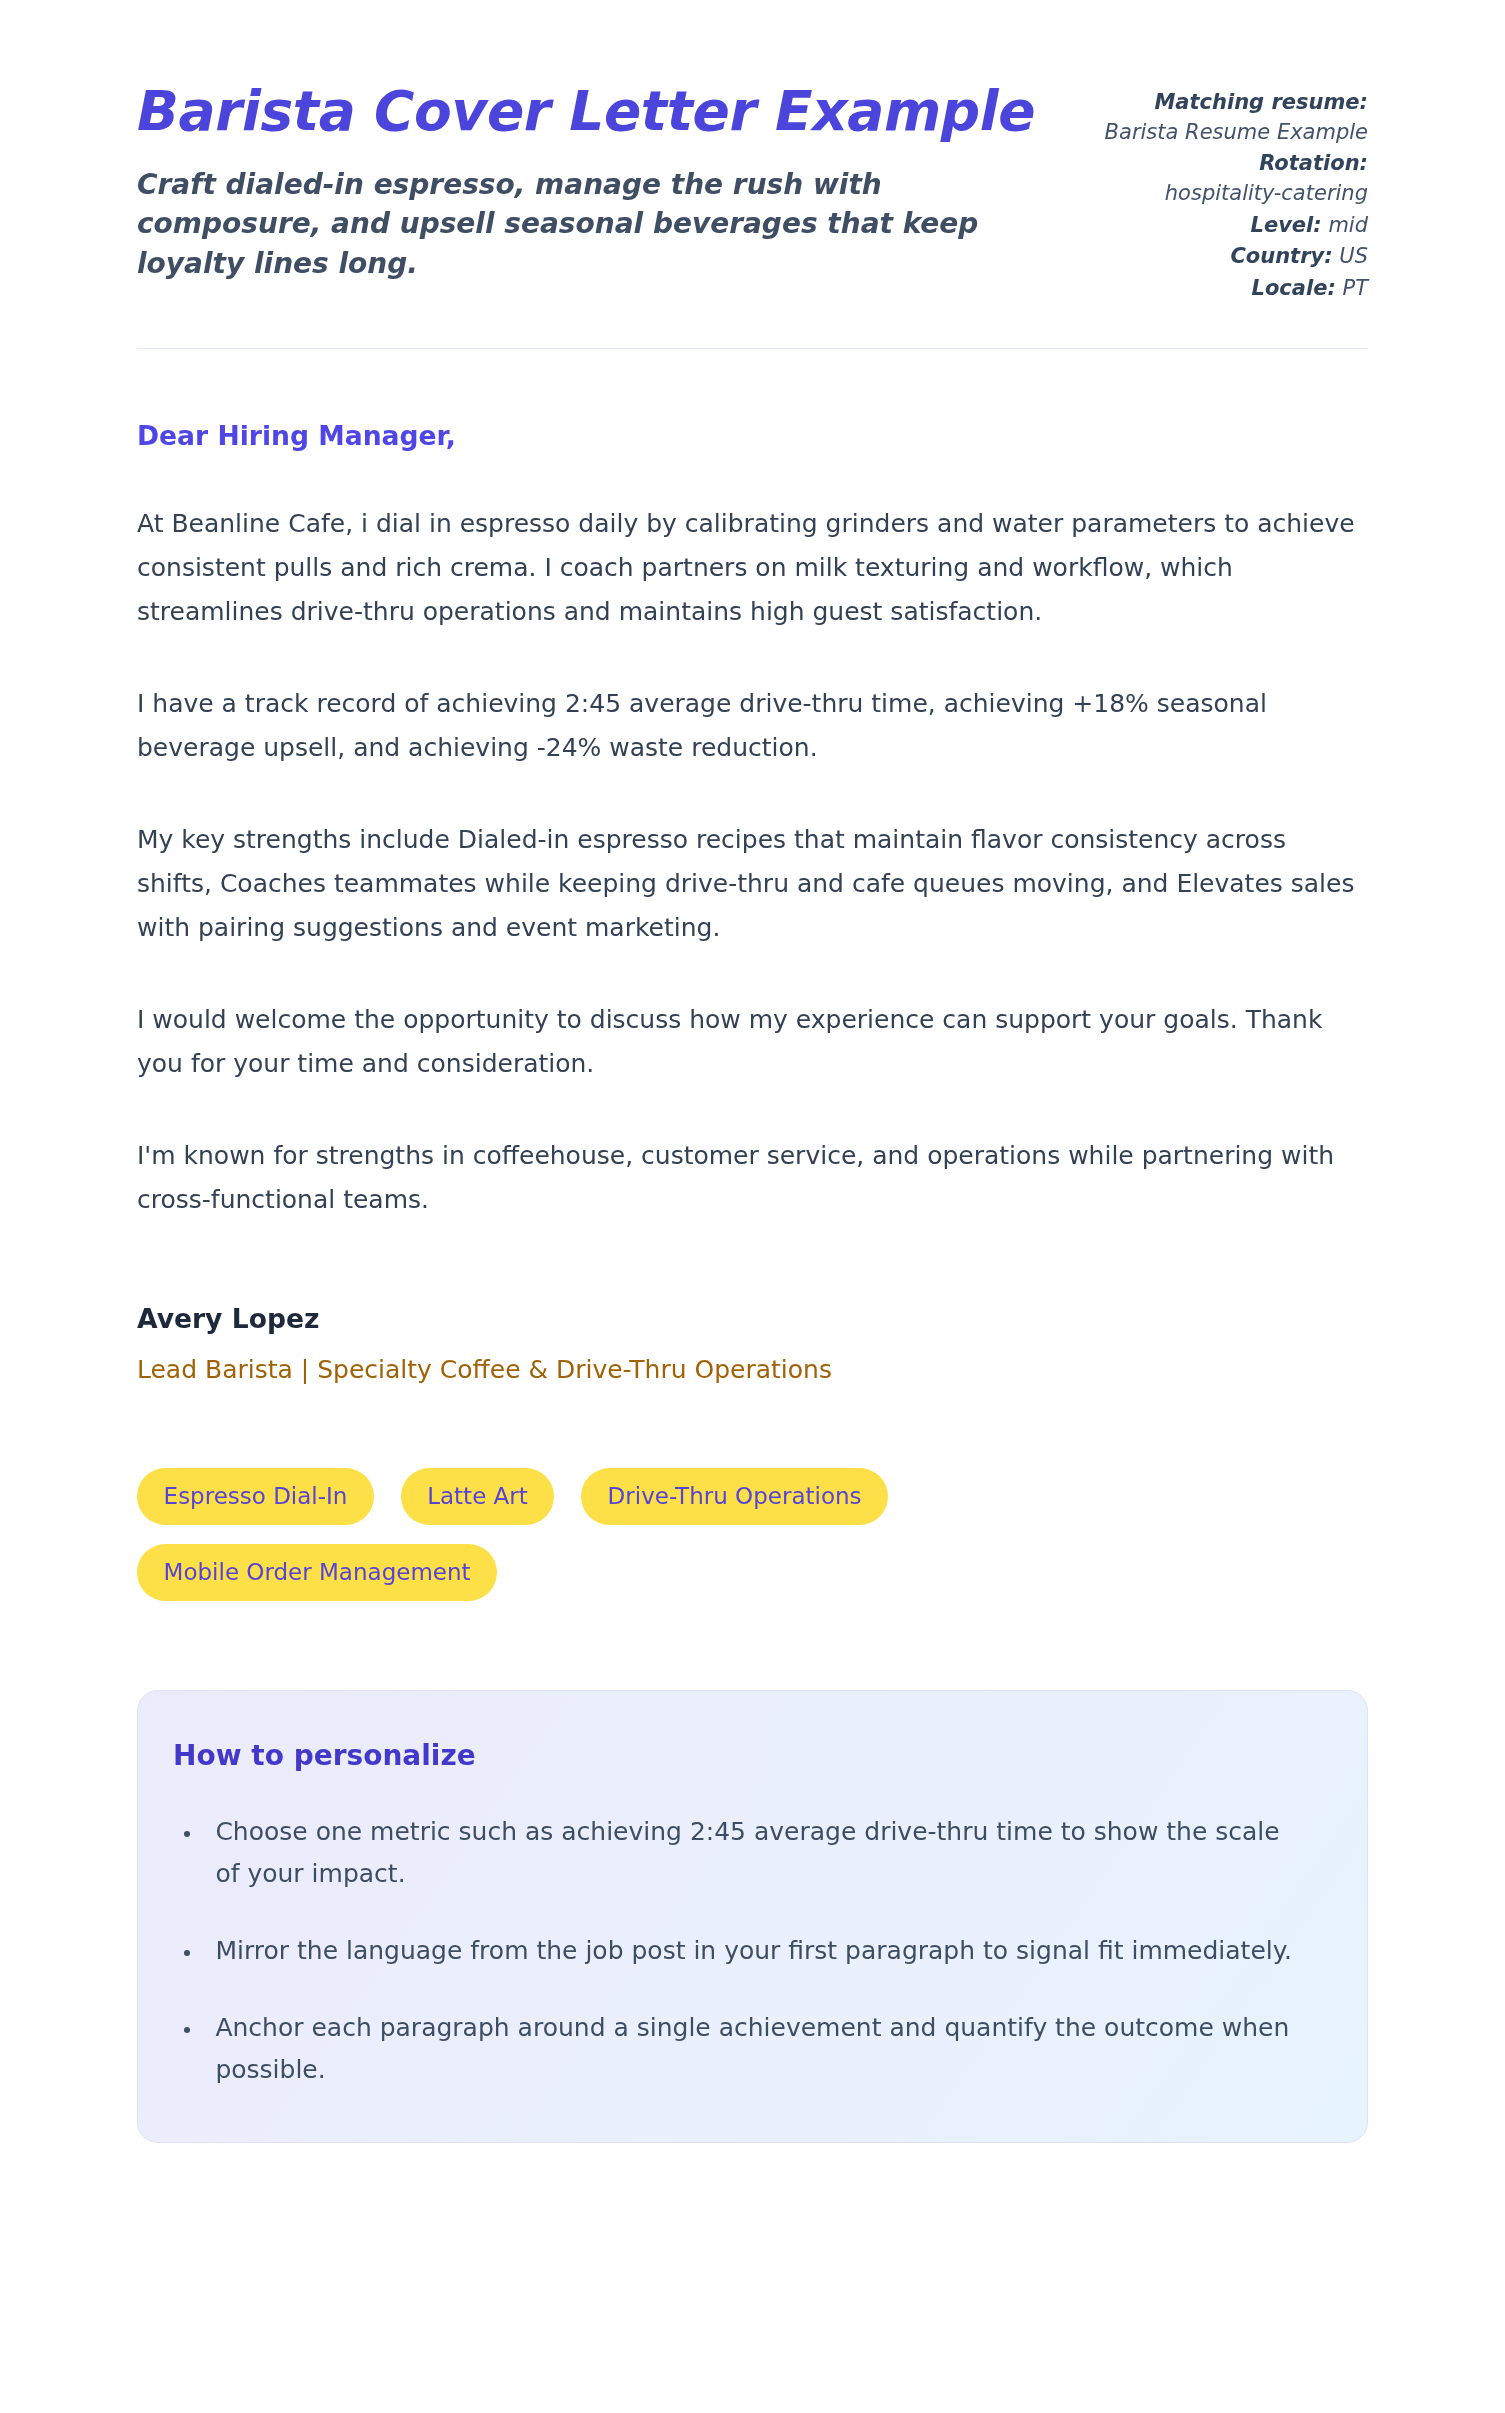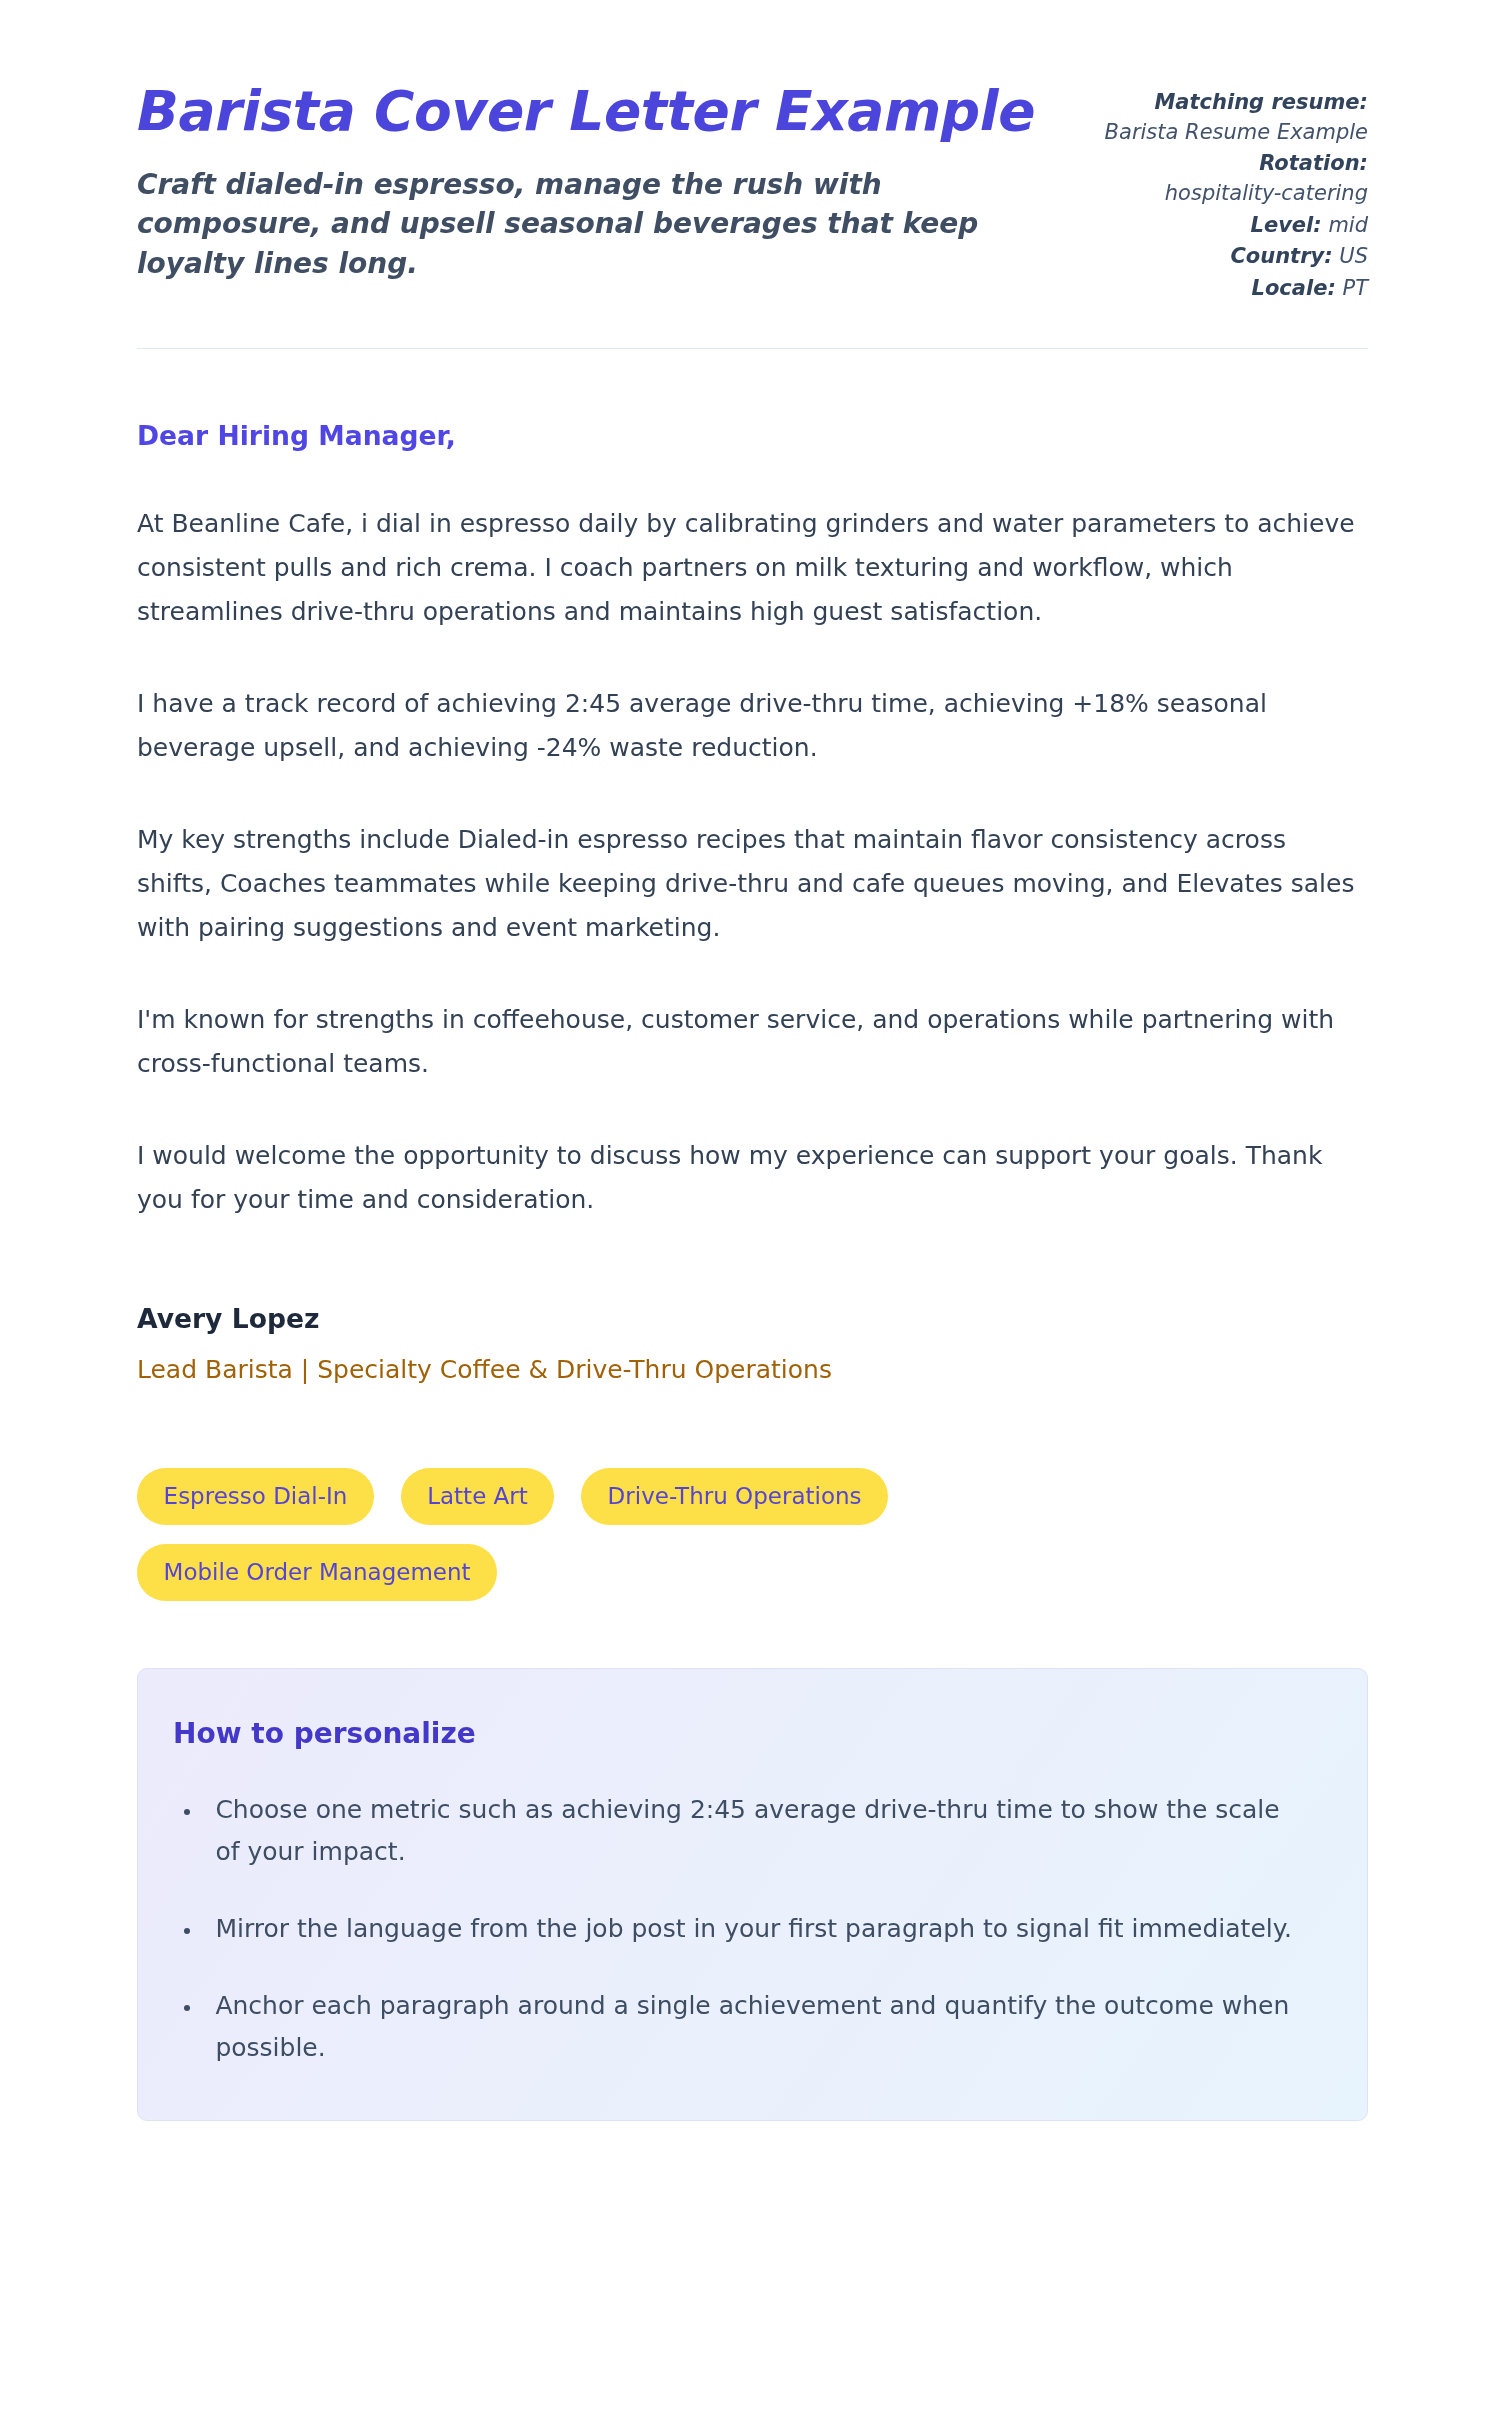--- a/index.html
+++ b/index.html
@@ -98,22 +98,22 @@
     color: #5645d4;
     font-size: 23px;
     line-height: 1;
     padding: 17px 26.6px;
     border-radius: 884px;
     white-space: nowrap;
   }
 
   
   .tipbox {
-    margin-top: 67px;
-    border-radius: 10px;
+    margin-top: 89px;
+    border-radius: 21px;
     background: linear-gradient(125deg, #ecebfb 0%, #eaf0fc 55%, #e7f3fd 100%);
     border: 0.9px solid #dfe2f6;
     padding: 48px 40px 51px 35px;
   }
   .tipbox-title {
     font-size: 28px;
     font-weight: 700;
     color: #4338ca;
   }
   .tipbox ul {
@@ -166,22 +166,22 @@
     </div>
   </div>
 
   <hr class="divider">
 
   <div class="letter">
     <div class="greeting">Dear Hiring Manager,</div>
     <p class="para">At Beanline Cafe, i dial in espresso daily by calibrating grinders and water parameters to achieve consistent pulls and rich crema. I coach partners on milk texturing and workflow, which streamlines drive-thru operations and maintains high guest satisfaction.</p>
     <p class="para">I have a track record of achieving 2:45 average drive-thru time, achieving +18% seasonal beverage upsell, and achieving -24% waste reduction.</p>
     <p class="para">My key strengths include Dialed-in espresso recipes that maintain flavor consistency across shifts, Coaches teammates while keeping drive-thru and cafe queues moving, and Elevates sales with pairing suggestions and event marketing.</p>
+    <p class="para">I would welcome the opportunity to discuss how my experience can support your goals. Thank you for your time and consideration.</p>
     <p class="para">I'm known for strengths in coffeehouse, customer service, and operations while partnering with cross-functional teams.</p>
-    <p class="para">I would welcome the opportunity to discuss how my experience can support your goals. Thank you for your time and consideration.</p>
 
     <div class="signature-name">Avery Lopez</div>
     <div class="signature-role">Lead Barista | Specialty Coffee &amp; Drive-Thru Operations</div>
   </div>
 
   <div class="tags">
     <span class="tag-pill">Espresso Dial-In</span>
     <span class="tag-pill">Latte Art</span>
     <span class="tag-pill">Drive-Thru Operations</span>
     <span class="tag-pill">Mobile Order Management</span>

